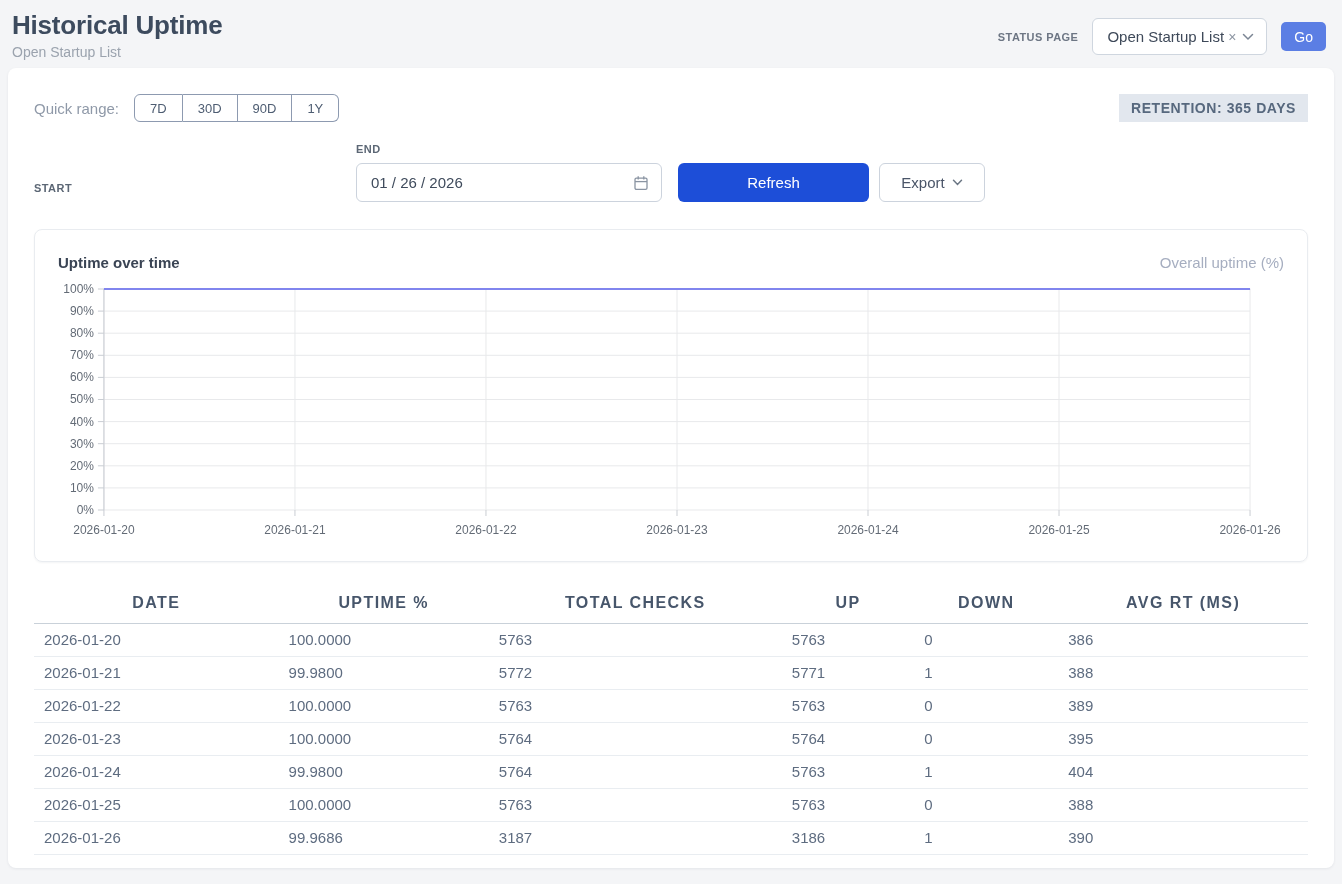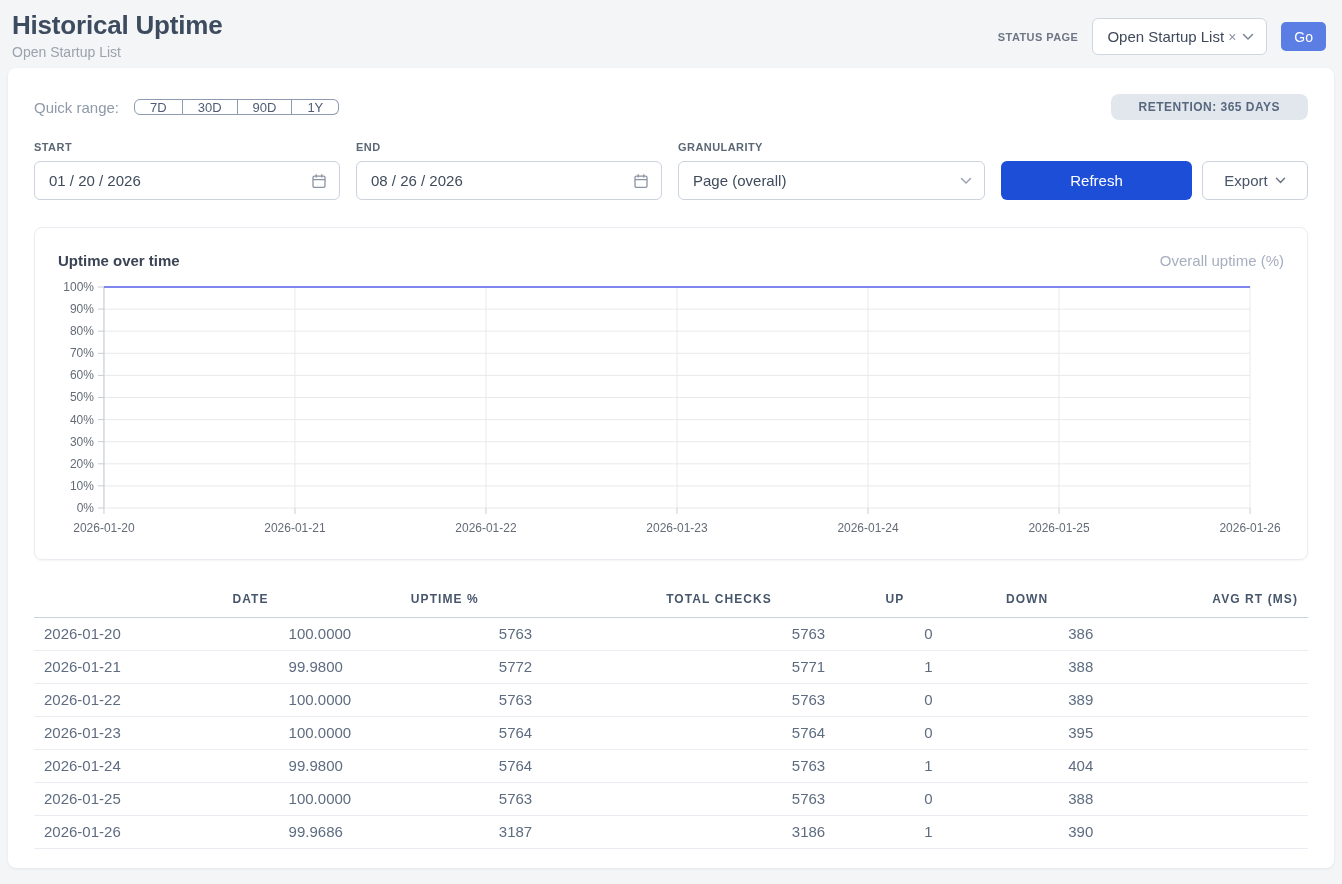--- a/index.html
+++ b/index.html
@@ -20,26 +20,26 @@
   .status-select .clear { font-size:14px; color:#8b94a1; margin-left:-2px; }
   .btn-go { height:29px; padding:0 13px; background:#5b7ee4; border:none; border-radius:5px;
     color:#fff; font-size:14px; font-family:inherit; cursor:pointer; }
   
   .main-card { margin:0 8px; background:#fff; border-radius:8px; box-shadow:0 1px 3px rgba(20,30,50,0.07);
     padding:26px 26px 16px 26px; height:800px; }
   .row-quick { display:flex; justify-content:space-between; }
   .quick-left { display:flex; align-items:center; }
   .quick-label { font-size:15px; color:#8f99a8; margin-right:15px; }
   .seg-group { display:flex; }
-  .seg-btn { height:16px; padding:0 15px; background:#fff; border:1px solid #8d9ab0; border-left:none;
+  .seg-btn { height:28px; padding:0 15px; background:#fff; border:1px solid #8d9ab0; border-left:none;
     font-size:13px; font-family:inherit; color:#4e5d72; cursor:pointer; }
   .seg-btn:first-child { border-left:1px solid #8d9ab0; border-radius:6px 0 0 6px; }
   .seg-btn:last-child { border-radius:0 6px 6px 0; }
-  .retention-badge { background:#e2e7ee; color:#57687e; font-size:12px; font-weight:700;
-    letter-spacing:0.04em; padding:6px 28px; border-radius:8px; }
+  .retention-badge { background:#e2e7ee; color:#57687e; font-size:14px; font-weight:700;
+    letter-spacing:0.04em; padding:6px 12px; border-radius:0; }
   
   .row-controls { display:flex; align-items:flex-end; margin-top:21px; }
   .field { width:306px; margin-right:16px; }
   .field-label { font-size:11px; font-weight:600; color:#5c6775; letter-spacing:0.04em; margin-bottom:8px; }
   .input-box { display:flex; align-items:center; justify-content:space-between; height:39px;
     padding:0 12px 0 14px; background:#fff; border:1px solid #ccd3dd; border-radius:6px; cursor:text; }
   .input-box .val { font-size:15px; color:#3f4b5c; }
   .select-box { cursor:pointer; }
   .btn-refresh { width:191px; height:39px; background:#1d4ed8; border:none; border-radius:6px;
     color:#fff; font-size:15px; font-family:inherit; cursor:pointer; margin-right:10px; }
@@ -50,21 +50,21 @@
   .chart-card { margin-top:27px; border:1px solid #e9ecf0; border-radius:8px;
     box-shadow:0 1px 2px rgba(20,30,50,0.05); padding:24px 23px 18px 23px; }
   .chart-head { display:flex; justify-content:space-between; align-items:center; margin-bottom:10px; }
   .chart-title { font-size:15px; font-weight:700; color:#3a4454;text-align:right; }
   .chart-legend { font-size:15px; color:#a6aec0; }
   .chart-wrap { width:100%; }
   .chart-wrap svg { display:block; width:100%; height:262px; }
   .chart-wrap text { font-family:"Liberation Sans","DejaVu Sans",sans-serif; }
   
   .uptime-table { width:100%; border-collapse:collapse; table-layout:fixed; margin-top:26px; }
-  .uptime-table th { text-align:right; font-size:12px; font-weight:700; letter-spacing:0.09em;
+  .uptime-table th { text-align:center; font-size:16px; font-weight:700; letter-spacing:0.09em;
     color:#47566b; padding:6px 10px 11px 10px; border-bottom:1px solid #c9d1d9; }
   .uptime-table td { font-size:15px; color:#5e6c80; padding:7px 10px 8px 10px; border-bottom:1px solid #e9edf1; }
 </style>
 </head>
 <body>
 
 <div class="page-header">
   <div>
     <div class="page-title">Historical Uptime</div>
     <div class="page-subtitle">Open Startup List</div>
@@ -95,53 +95,31 @@
           <button class="seg-btn">90D</button>
           <button class="seg-btn">1Y</button>
         </div>
     </div>
     <span class="retention-badge">RETENTION: 365 DAYS</span>
   </div>
 
   <div class="row-controls">
     <div class="field">
       <div class="field-label">START</div>
+    </div>
+    <div class="field">
+      <div class="field-label">END</div>
       <div class="input-box">
-        <span class="val">01 / 20 / 2026</span>
+        <span class="val">01 / 26 / 2026</span>
         <span style="display:flex;">
           <svg width="16" height="16" viewBox="0 0 16 16">
               <rect x="2" y="3.2" width="12" height="11.2" rx="1.4" fill="none" stroke="#8a94a2" stroke-width="1.3"></rect>
               <line x1="5.2" y1="1.3" x2="5.2" y2="4.4" stroke="#8a94a2" stroke-width="1.3"></line>
               <line x1="10.8" y1="1.3" x2="10.8" y2="4.4" stroke="#8a94a2" stroke-width="1.3"></line>
               <line x1="2" y1="6.6" x2="14" y2="6.6" stroke="#8a94a2" stroke-width="1.3"></line>
-            </svg>
-        </span>
-      </div>
-    </div>
-    <div class="field">
-      <div class="field-label">END</div>
-      <div class="input-box">
-        <span class="val">08 / 26 / 2026</span>
-        <span style="display:flex;">
-          <svg width="16" height="16" viewBox="0 0 16 16">
-              <rect x="2" y="3.2" width="12" height="11.2" rx="1.4" fill="none" stroke="#8a94a2" stroke-width="1.3"></rect>
-              <line x1="5.2" y1="1.3" x2="5.2" y2="4.4" stroke="#8a94a2" stroke-width="1.3"></line>
-              <line x1="10.8" y1="1.3" x2="10.8" y2="4.4" stroke="#8a94a2" stroke-width="1.3"></line>
-              <line x1="2" y1="6.6" x2="14" y2="6.6" stroke="#8a94a2" stroke-width="1.3"></line>
-            </svg>
-        </span>
-      </div>
-    </div>
-    <div class="field" style="width:307px;">
-      <div class="field-label">GRANULARITY</div>
-      <div class="input-box select-box">
-        <span class="val">Page (overall)</span>
-        <span style="display:flex;">
-          <svg width="12" height="8" viewBox="0 0 12 8">
-              <path d="M1.5 1.5 L6 6 L10.5 1.5" stroke="#9aa3b0" stroke-width="1.5" fill="none" stroke-linecap="round"></path>
             </svg>
         </span>
       </div>
     </div>
     <button class="btn-refresh">Refresh</button>
     <button class="btn-export">
       <span>Export</span>
       <span style="display:flex;">
         <svg width="11" height="7" viewBox="0 0 11 7">
             <path d="M1.5 1.2 L5.5 5.4 L9.5 1.2" stroke="#6b7684" stroke-width="1.5" fill="none" stroke-linecap="round"></path>

